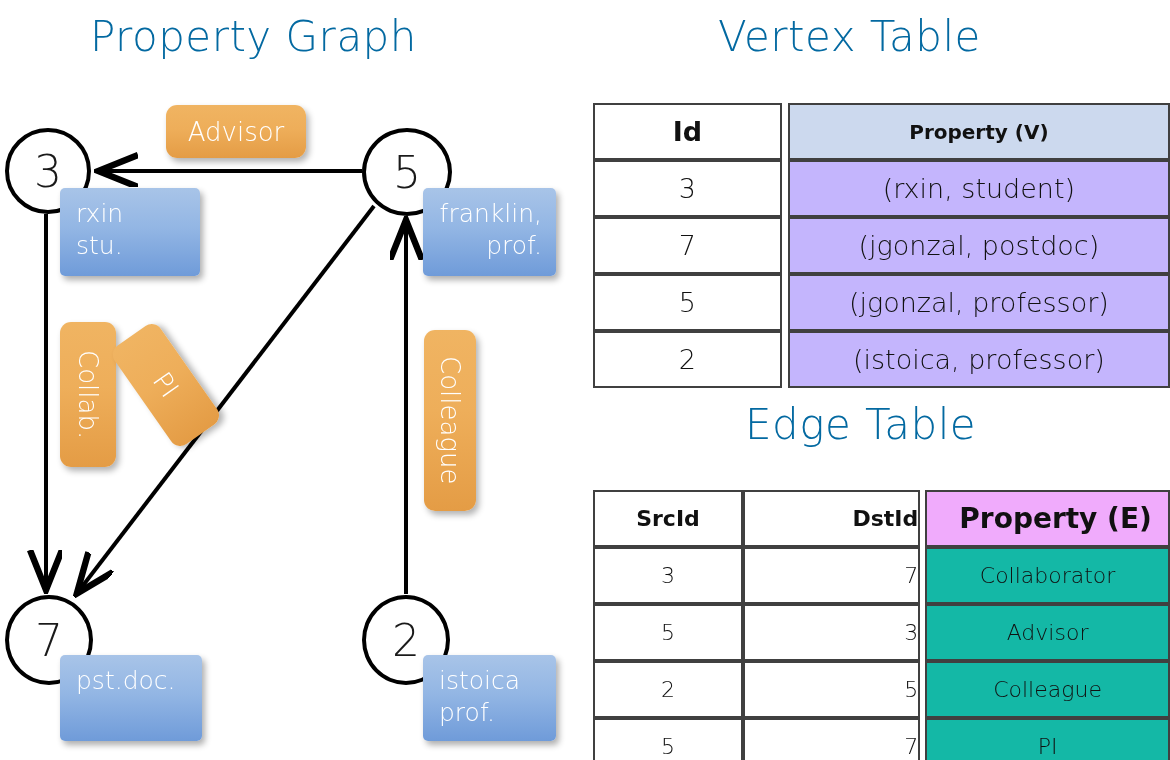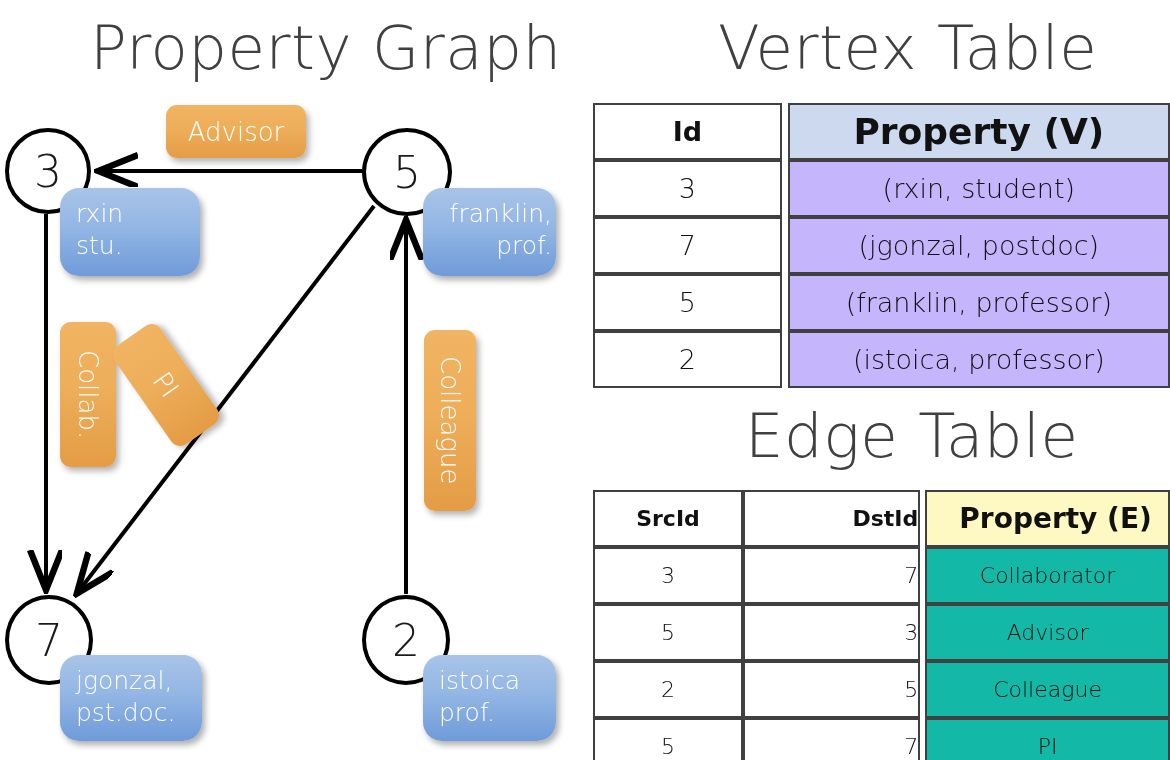--- a/index.html
+++ b/index.html
@@ -13,23 +13,23 @@
     position: relative;
     overflow: hidden;
     font-family: "Liberation Sans", sans-serif;
     color: #000;
   }
 
   
   .title {
     position: absolute;
     font-weight: 300;
-    font-size: 61px;
+    font-size: 42px;
     letter-spacing: 0.5px;
-    color: #404040;
+    color: #0369a1;
     white-space: nowrap;
     font-family: "DejaVu Sans", sans-serif;
     font-stretch: normal;
   }
   #title-property-graph { left: 90px;  top: 12px; }
   #title-vertex-table   { left: 718px; top: 12px; }
   #title-edge-table     { left: 745px; top: 400px; }
 
   
   #graph-panel {
@@ -59,29 +59,29 @@
     z-index: 3;
   }
   #vertex-3 { left: 5px;   top: 128px; width: 86px; height: 86px; }
   #vertex-5 { left: 362px; top: 128px; width: 90px; height: 88px; }
   #vertex-7 { left: 5px;   top: 595px; width: 88px; height: 90px; }
   #vertex-2 { left: 362px; top: 595px; width: 88px; height: 90px; }
 
   
   .prop-box {
     position: absolute;
-    border-radius: 19px;
+    border-radius: 5px;
     background: linear-gradient(to bottom, #a8c4e8 0%, #93b6e4 45%, #6f9bd9 100%);
     box-shadow: 3px 4px 6px rgba(0,0,0,0.32);
     color: #ffffff;
     font-size: 25px;
     font-family: "DejaVu Sans", sans-serif;
     font-weight: 300;
     line-height: 1.28;
-    padding: 10px 4px 10px 16px;
+    padding: 10px 14px 10px 16px;
     box-sizing: border-box;
     z-index: 5;
   }
   #prop-rxin     { left: 60px;  top: 188px; width: 140px; height: 88px; }
   #prop-franklin { left: 423px; top: 188px; width: 133px; height: 88px; text-align: right; }
   #prop-jgonzal  { left: 60px;  top: 655px; width: 142px; height: 86px; }
   #prop-istoica  { left: 423px; top: 655px; width: 133px; height: 86px; }
 
   
   .edge-label {
@@ -152,32 +152,32 @@
     font-weight: bold;
   }
 
   
   #vertex-table {
     left: 593px; top: 103px;
   }
   #vertex-table th, #vertex-table td { height: 53px; font-size: 27px; }
   #vertex-table .col-id  { width: 186px; background: #ffffff; }
   #vertex-table .col-prop{ width: 380px; background: #c4b5fd; }
-  #vertex-table .col-prop-header { background: #ccd9ee; font-size: 36px; }
+  #vertex-table .col-prop-header { background: #ccd9ee; font-size: 20px; }
   #vertex-table .spacer { width: 6px; border: none; background: #fff; padding:0; }
 
   
   #edge-table {
     left: 593px; top: 490px;
   }
   #edge-table th, #edge-table td { height: 53px; font-size: 22px; }
   #edge-table .col-src  { width: 148px; background: #ffffff; }
   #edge-table .col-dst  { width: 176px; background: #ffffff; text-align: right; }
   #edge-table .col-prop { width: 243px; background: #14b8a6; }
-  #edge-table .col-prop-header { background: #fef9c3; font-size: 28px; padding-left: 16px; }
+  #edge-table .col-prop-header { background: #f0abfc; font-size: 28px; padding-left: 16px; }
   #edge-table .spacer { width: 5px; border: none; background: #fff; padding: 0; }
 
 </style>
 </head>
 <body>
 
 <div class="title" id="title-property-graph">Property Graph</div>
 <div class="title" id="title-vertex-table">Vertex Table</div>
 <div class="title" id="title-edge-table">Edge Table</div>
 
@@ -214,21 +214,20 @@
 
   <div class="prop-box" id="prop-rxin">
     <div>rxin</div>
     <div>stu.</div>
   </div>
   <div class="prop-box" id="prop-franklin">
     <div>franklin,</div>
     <div>prof.</div>
   </div>
   <div class="prop-box" id="prop-jgonzal">
-    <div>jgonzal,</div>
     <div>pst.doc.</div>
   </div>
   <div class="prop-box" id="prop-istoica">
     <div>istoica</div>
     <div>prof.</div>
   </div>
 
   <div class="edge-label" id="label-advisor">
     <span>Advisor</span>
   </div>
@@ -258,21 +257,21 @@
       <td class="col-prop">(rxin, student)</td>
     </tr>
     <tr>
       <td class="col-id">7</td>
       <td class="spacer"></td>
       <td class="col-prop">(jgonzal, postdoc)</td>
     </tr>
     <tr>
       <td class="col-id">5</td>
       <td class="spacer"></td>
-      <td class="col-prop">(franklin, professor)</td>
+      <td class="col-prop">(jgonzal, professor)</td>
     </tr>
     <tr>
       <td class="col-id">2</td>
       <td class="spacer"></td>
       <td class="col-prop">(istoica, professor)</td>
     </tr>
   </tbody>
 </table>
 
 <table class="grid" id="edge-table">

